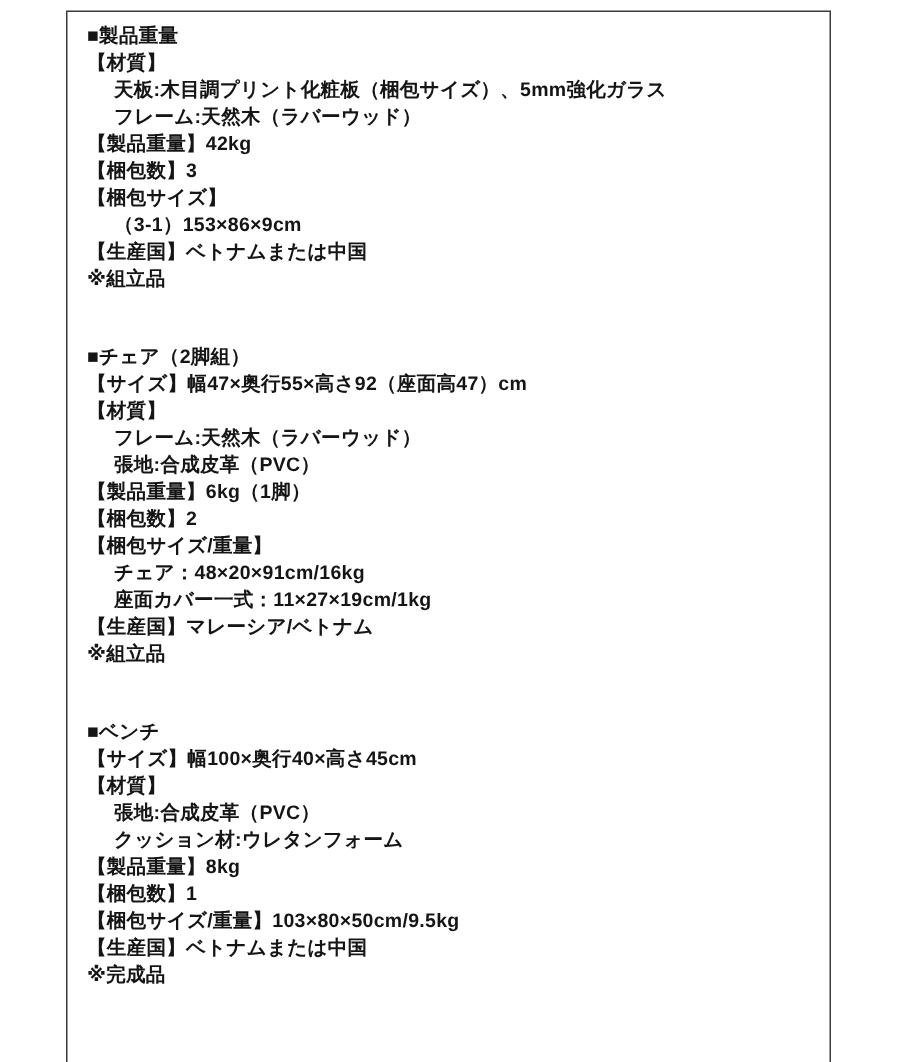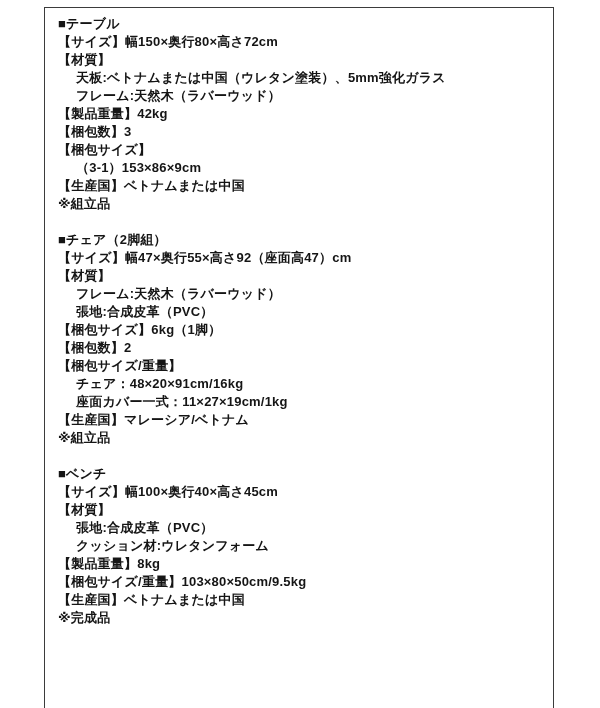--- a/index.html
+++ b/index.html
@@ -16,70 +16,70 @@
     left: 44px;
     top: 7px;
     width: 510px;
     height: 720px; 
     border: 1px solid #3b3b3b;
     background: #ffffff;
     box-sizing: border-box;
     padding: 7px 10px 0 13px;
   }
   .spec-section { margin: 0; }
-  .spec-section + .spec-section { margin-top: 18px; }
+  .spec-section + .spec-section { margin-top: 34px; }
   .line {
     font-size: 13px;
     line-height: 18px;
     color: #151515;
     font-weight: bold;
     white-space: nowrap;
     letter-spacing: 0.2px;
   }
   .line.indent { padding-left: 18px; }
 </style>
 </head>
 <body>
 
 <div class="spec-panel">
 
   <div class="spec-section">
-    <div class="line">■テーブル</div>
-    <div class="line">【サイズ】幅150×奥行80×高さ72cm</div>
+    <div class="line">■製品重量</div>
     <div class="line">【材質】</div>
-    <div class="line indent">天板:ベトナムまたは中国（ウレタン塗装）、5mm強化ガラス</div>
+    <div class="line indent">天板:木目調プリント化粧板（梱包サイズ）、5mm強化ガラス</div>
     <div class="line indent">フレーム:天然木（ラバーウッド）</div>
     <div class="line">【製品重量】42kg</div>
     <div class="line">【梱包数】3</div>
     <div class="line">【梱包サイズ】</div>
     <div class="line indent">（3-1）153×86×9cm</div>
     <div class="line">【生産国】ベトナムまたは中国</div>
     <div class="line">※組立品</div>
   </div>
 
   <div class="spec-section">
     <div class="line">■チェア（2脚組）</div>
     <div class="line">【サイズ】幅47×奥行55×高さ92（座面高47）cm</div>
     <div class="line">【材質】</div>
     <div class="line indent">フレーム:天然木（ラバーウッド）</div>
     <div class="line indent">張地:合成皮革（PVC）</div>
-    <div class="line">【梱包サイズ】6kg（1脚）</div>
+    <div class="line">【製品重量】6kg（1脚）</div>
     <div class="line">【梱包数】2</div>
     <div class="line">【梱包サイズ/重量】</div>
     <div class="line indent">チェア：48×20×91cm/16kg</div>
     <div class="line indent">座面カバー一式：11×27×19cm/1kg</div>
     <div class="line">【生産国】マレーシア/ベトナム</div>
     <div class="line">※組立品</div>
   </div>
 
   <div class="spec-section">
     <div class="line">■ベンチ</div>
     <div class="line">【サイズ】幅100×奥行40×高さ45cm</div>
     <div class="line">【材質】</div>
     <div class="line indent">張地:合成皮革（PVC）</div>
     <div class="line indent">クッション材:ウレタンフォーム</div>
     <div class="line">【製品重量】8kg</div>
+    <div class="line">【梱包数】1</div>
     <div class="line">【梱包サイズ/重量】103×80×50cm/9.5kg</div>
     <div class="line">【生産国】ベトナムまたは中国</div>
     <div class="line">※完成品</div>
   </div>
 
 </div>
 
 </body></html>

